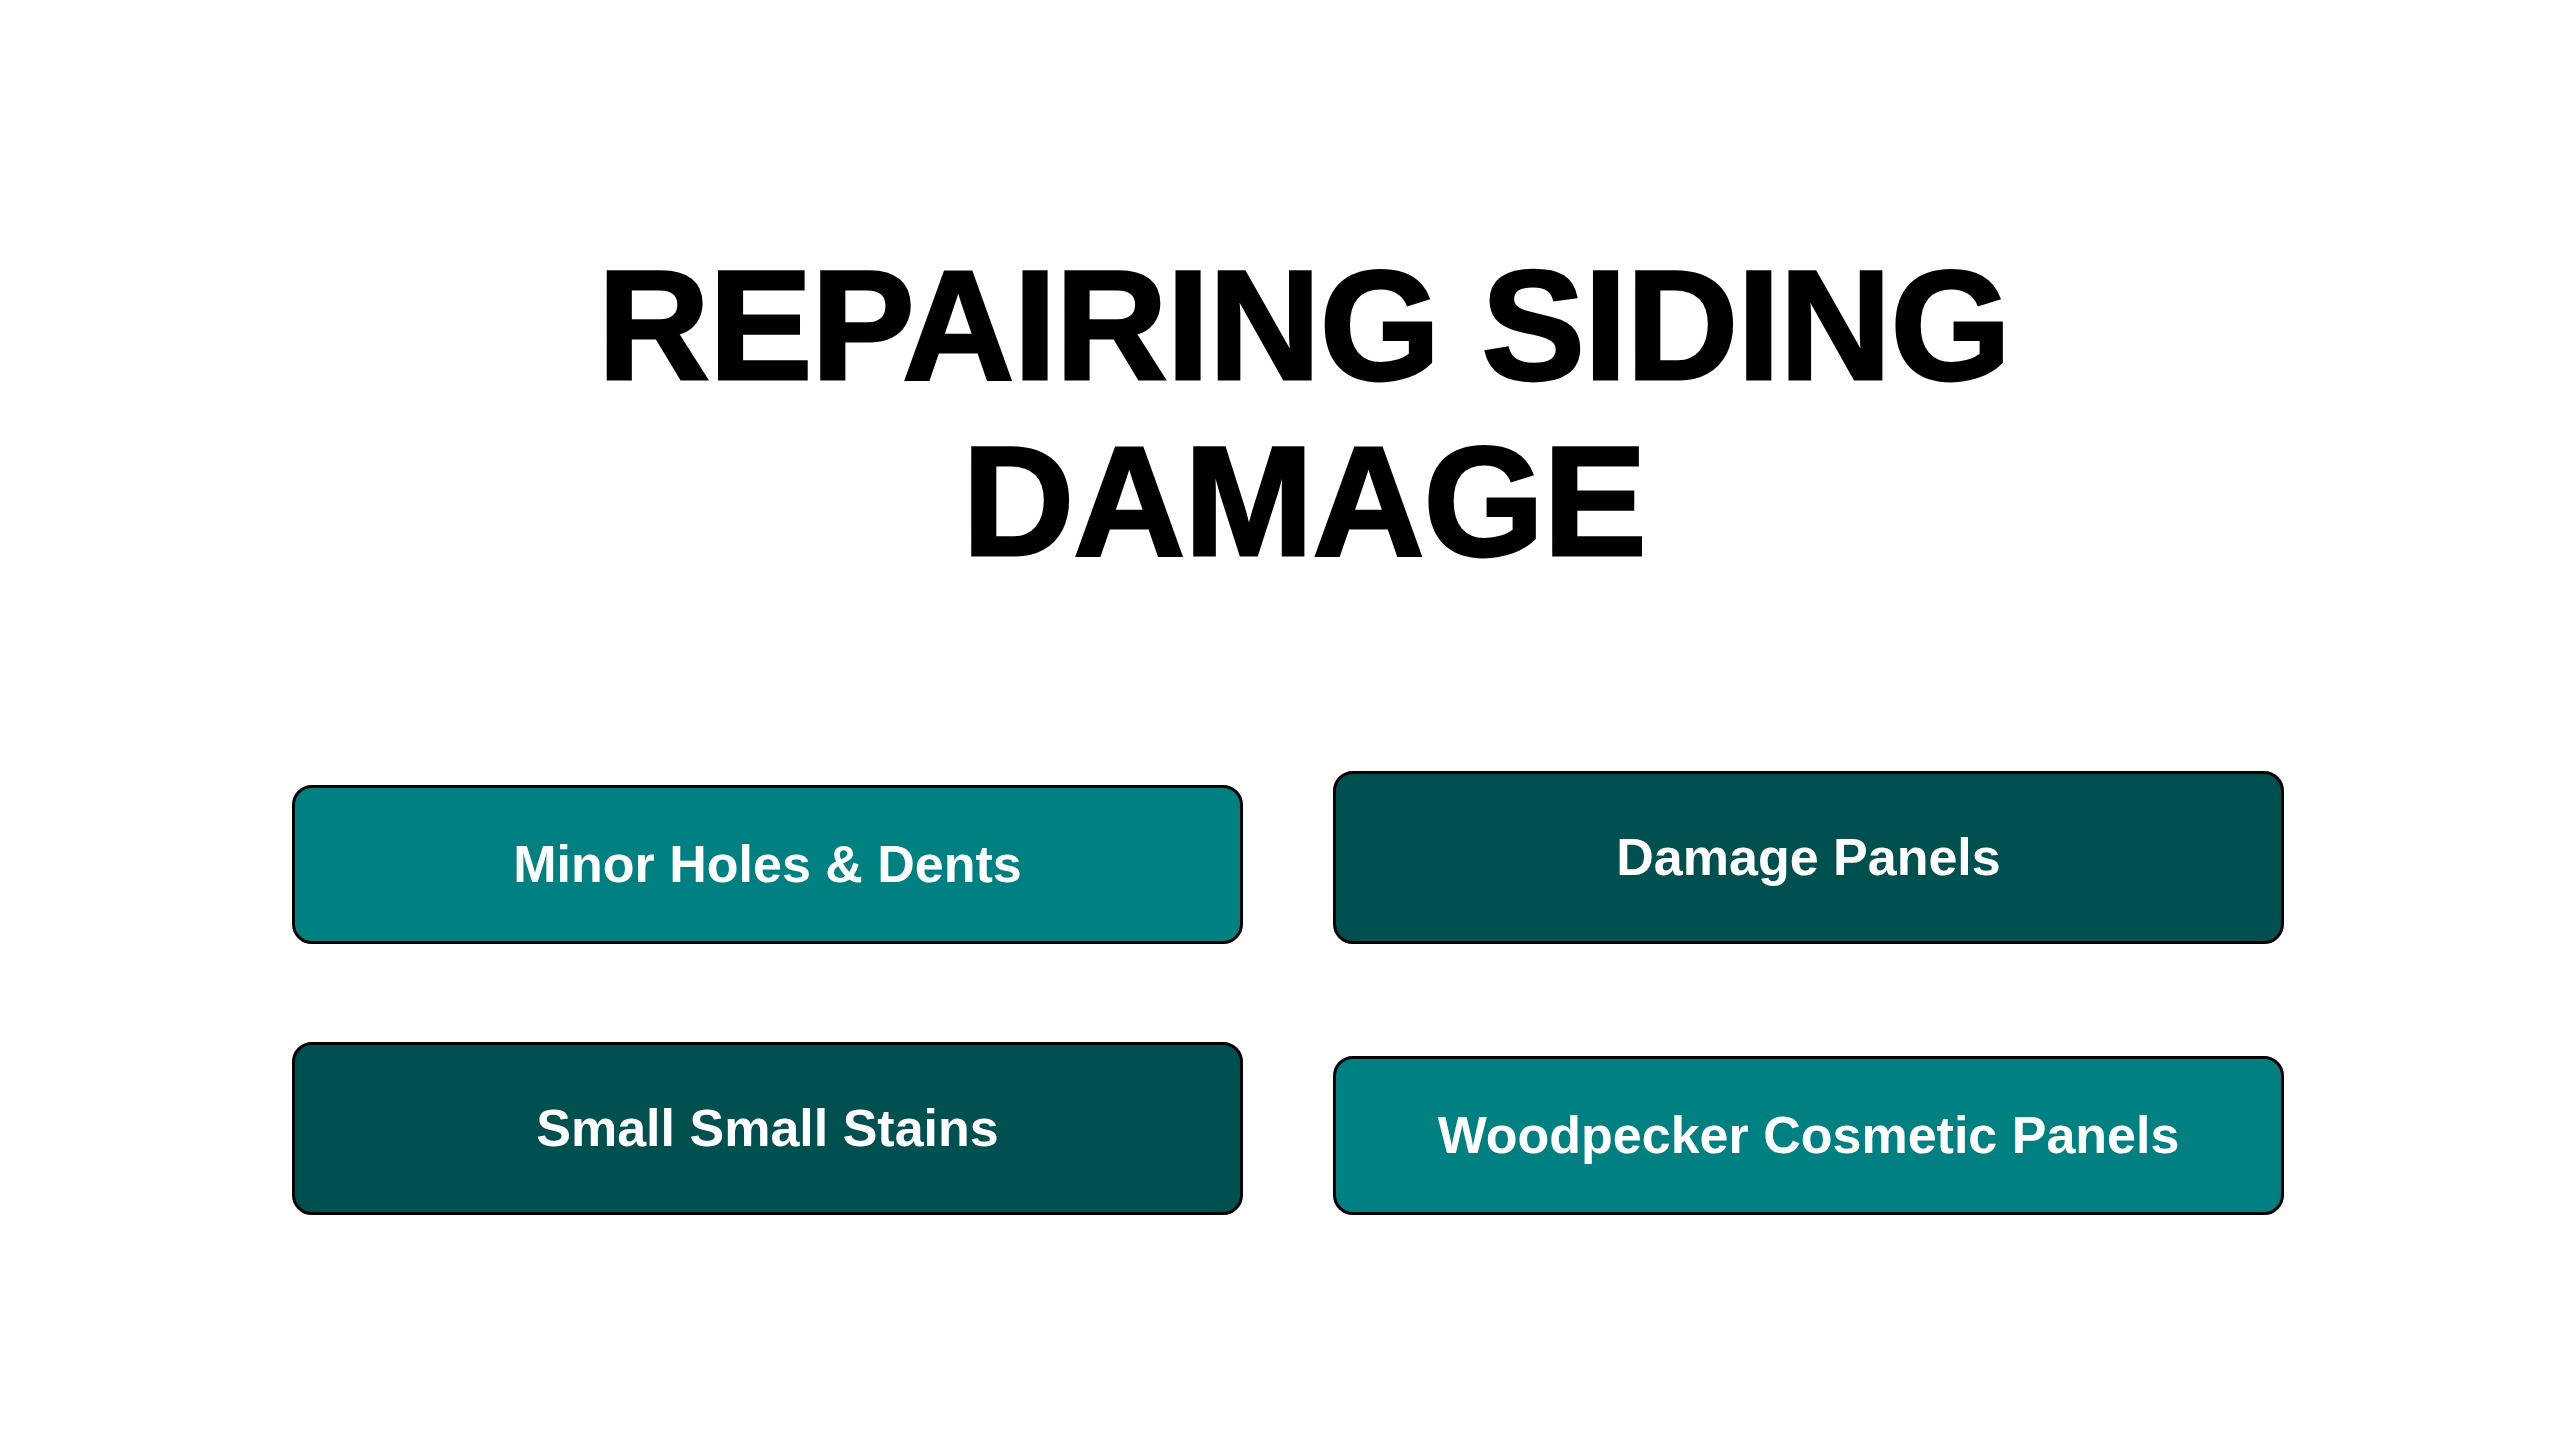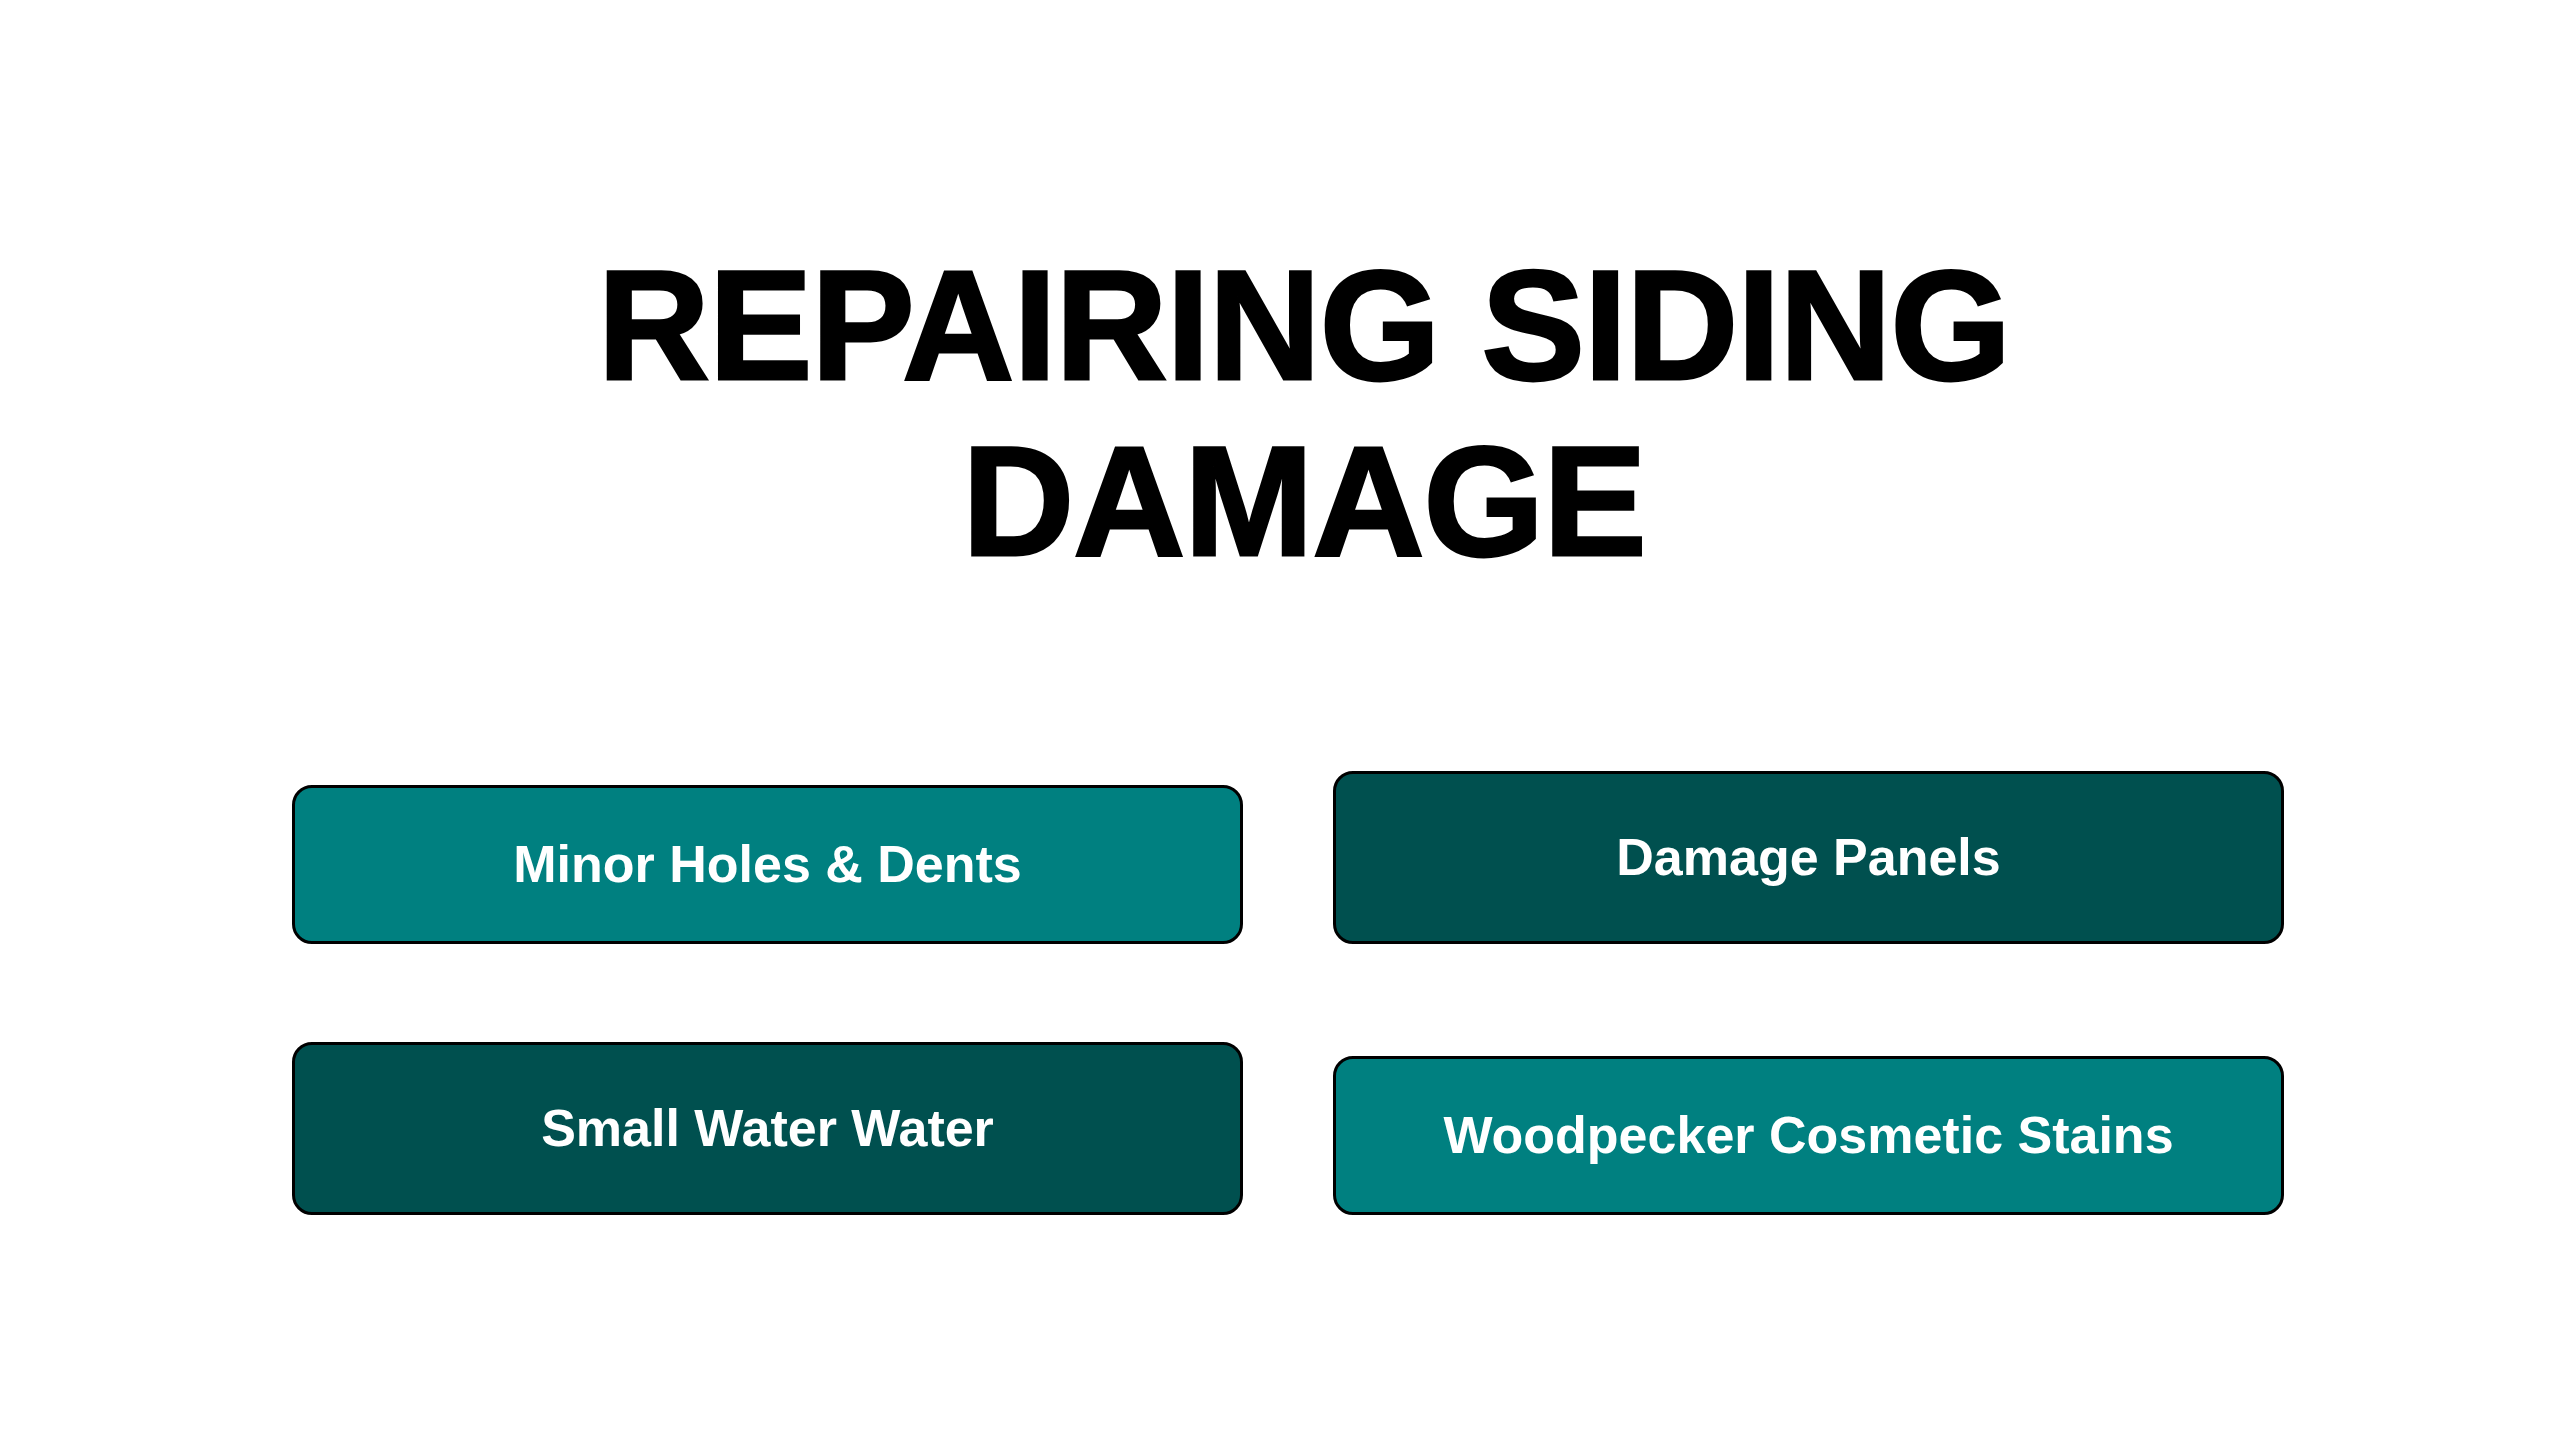--- a/index.html
+++ b/index.html
@@ -98,23 +98,23 @@
 
     <div class="option-button tone-light">
       <span class="option-label">Minor Holes &amp; Dents</span>
     </div>
 
     <div class="option-button tone-dark">
       <span class="option-label">Damage Panels</span>
     </div>
 
     <div class="option-button tone-dark">
-      <span class="option-label">Small Water Water</span>
+      <span class="option-label">Small Small Stains</span>
     </div>
 
     <div class="option-button tone-light">
-      <span class="option-label">Woodpecker Cosmetic Stains</span>
+      <span class="option-label">Woodpecker Cosmetic Panels</span>
     </div>
 
   </div>
 
 </div>
 
 
 </body></html>

